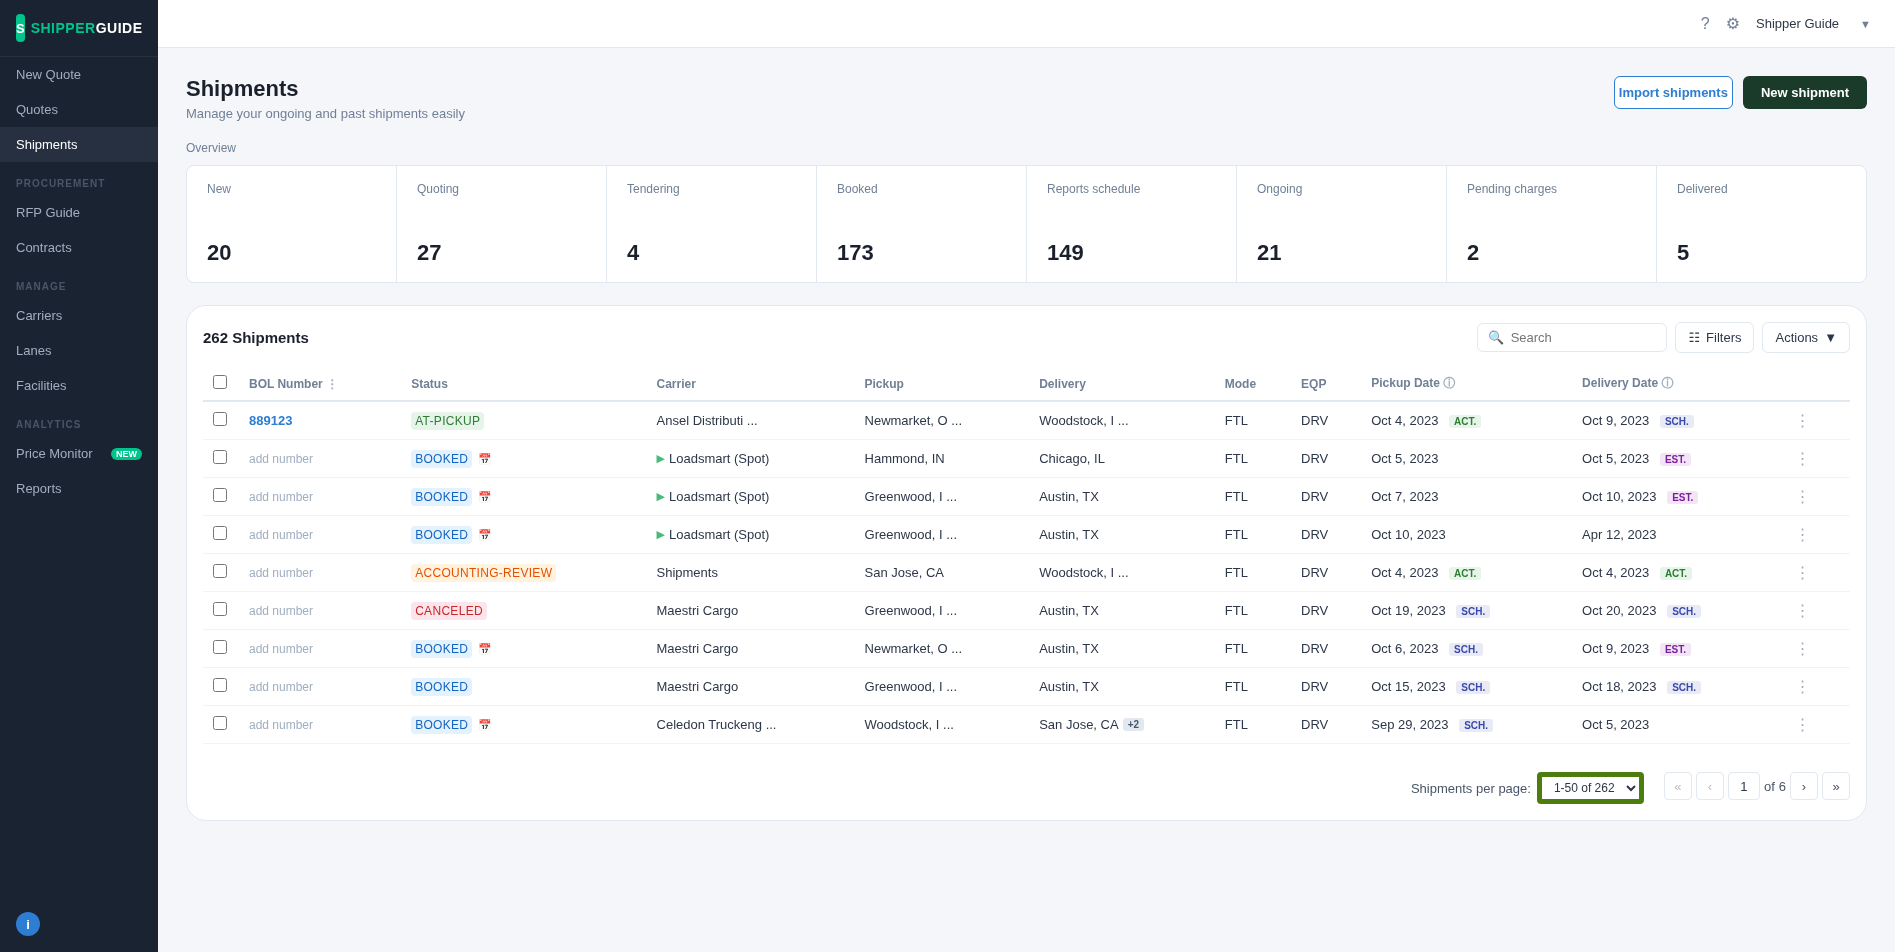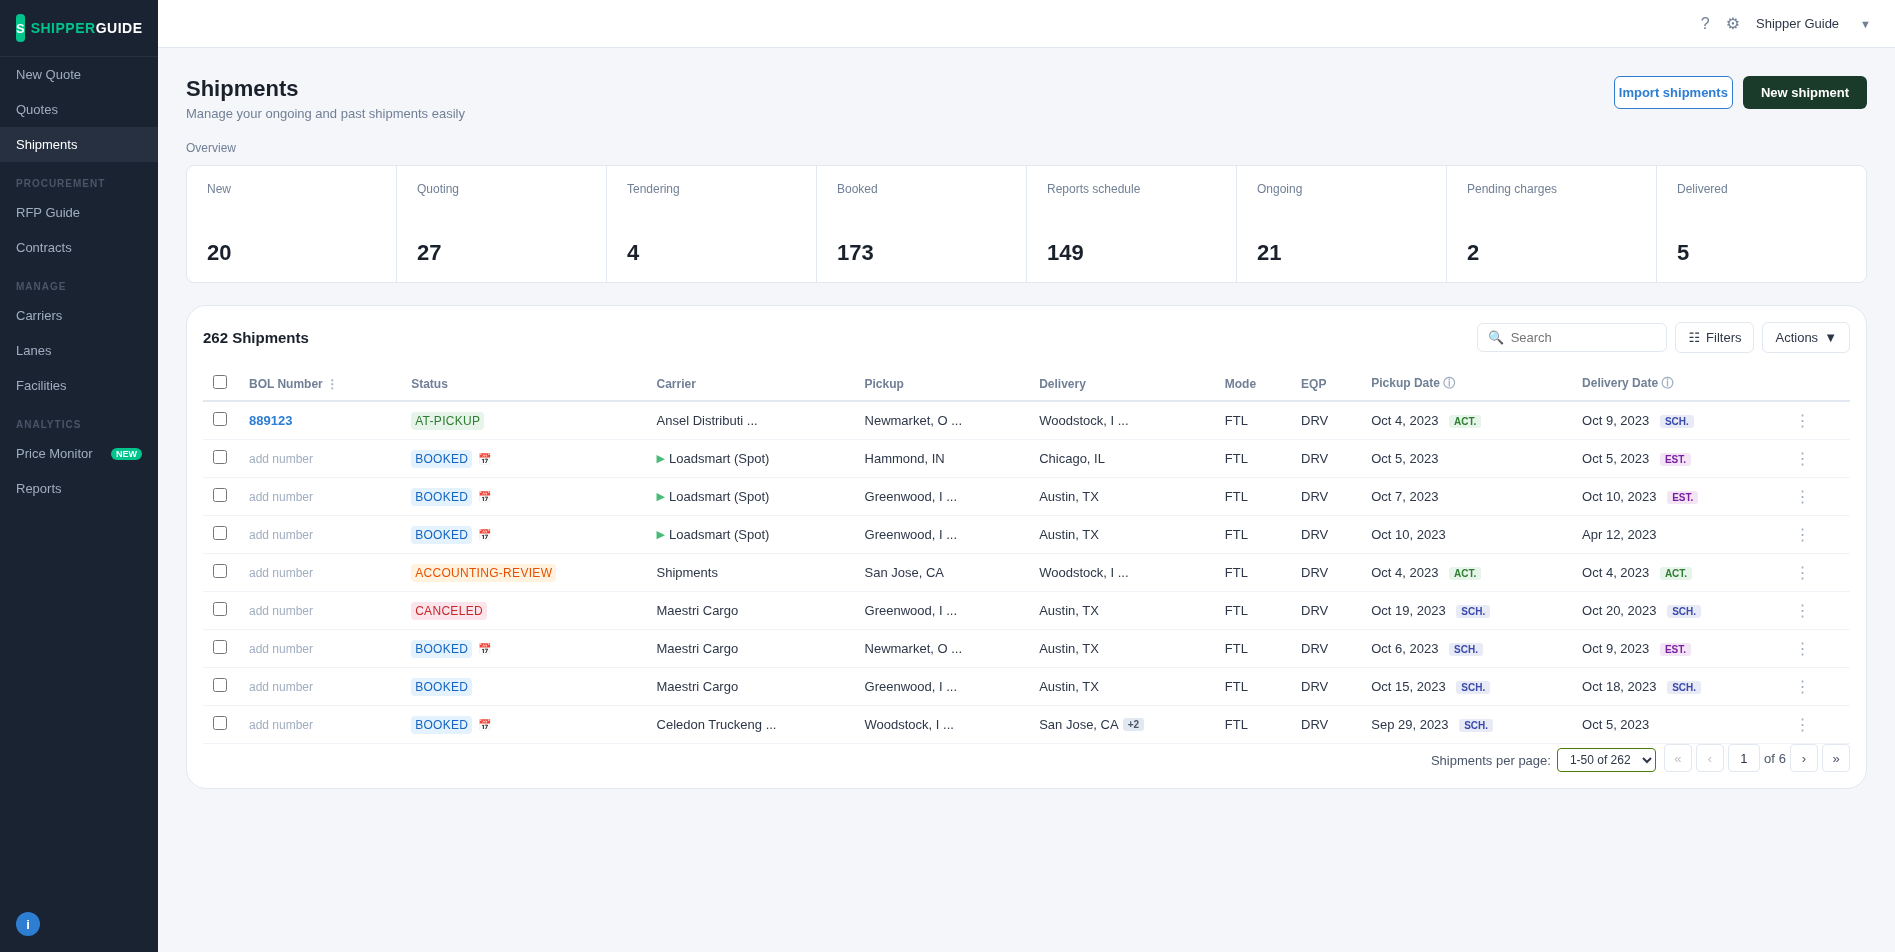--- a/index.html
+++ b/index.html
@@ -120,23 +120,23 @@
 
     .carrier-spot { display: flex; align-items: center; gap: 4px; }
     .spot-icon { color: #48bb78; font-size: 11px; }
 
     .more-btn { color: #a0aec0; cursor: pointer; font-size: 16px; padding: 2px 6px; border-radius: 4px; }
 
     .delivery-extra { display: flex; align-items: center; gap: 4px; }
     .extra-badge { background: #e2e8f0; color: #4a5568; font-size: 10px; font-weight: 600; padding: 1px 5px; border-radius: 3px; }
 
     
-    .pagination { display: flex; align-items: flex-end; justify-content: flex-end; margin-top: 0; gap: 8px; font-size: 13px; color: #4a5568; }
+    .pagination { display: flex; align-items: flex-start; justify-content: flex-end; margin-top: 28px; gap: 20px; font-size: 13px; color: #4a5568; }
     .page-per { display: flex; align-items: center; gap: 6px; }
-    .page-select { border: 1px solid #4d7c0f; border-radius: 4px; padding: 3px 8px; font-size: 12px; color: #2d3748; background: #fff; cursor: pointer; }
+    .page-select { border: 5px solid #4d7c0f; border-radius: 4px; padding: 3px 8px; font-size: 12px; color: #2d3748; background: #fff; cursor: pointer; }
     .page-nav { display: flex; align-items: center; gap: 4px; }
     .page-btn { border: 1px solid #e2e8f0; background: #fff; color: #4a5568; width: 28px; height: 28px; border-radius: 4px; cursor: pointer; display: flex; align-items: center; justify-content: center; font-size: 13px; }
     .page-btn.disabled { color: #c0c0c0; cursor: default; }
     .page-input { border: 1px solid #e2e8f0; border-radius: 4px; width: 32px; height: 28px; text-align: center; font-size: 13px; color: #2d3748; }
 
     .calendar-icon { color: #e53e3e; font-size: 11px; margin-left: 2px; }
   </style>
 </head>
 <body>
 

